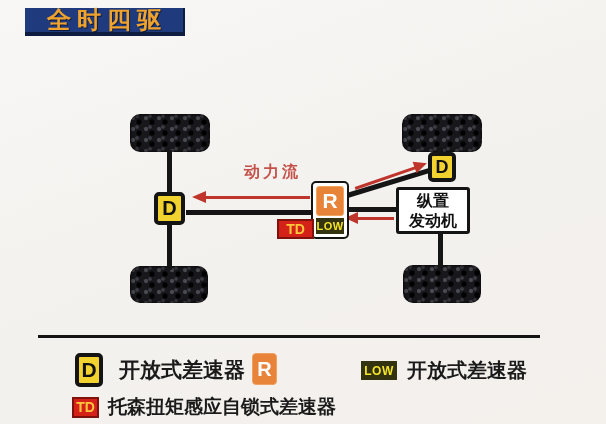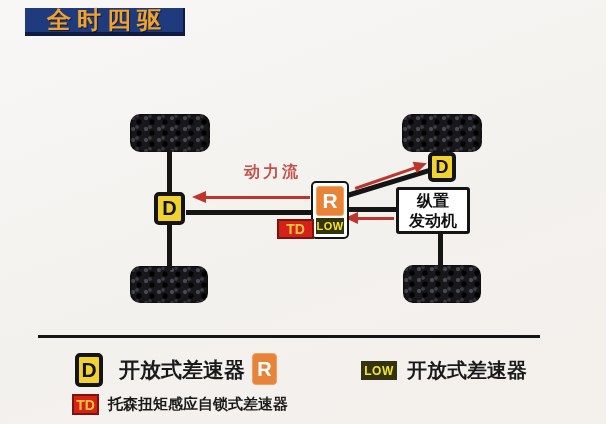--- a/index.html
+++ b/index.html
@@ -109,21 +109,21 @@
   
   .divider { position:absolute; left:38px; top:335px; width:502px; height:3px; background:#141414; }
   .legend-item { position:absolute; display:flex; align-items:center; }
   .legend-label { font-weight:bold; color:#1a1a1a; white-space:nowrap;font-family:Liberation Serif, serif; }
   .li-1 { left:75px;  top:353px; gap:16px; }
   .li-2 { left:252px; top:353px; gap:13px; }
   .li-3 { left:361px; top:357px; gap:10px; }
   .li-4 { left:72px;  top:394px; gap:9px;  }
   .li-1 .legend-label, .li-2 .legend-label { font-size:21px; }
   .li-3 .legend-label { font-size:20px; }
-  .li-4 .legend-label { font-size:15px; }
+  .li-4 .legend-label { font-size:19px; }
   .lg-d {
     width:28px; height:34px; background:#f2d22e; border:4px solid #141414; border-radius:5px;
     display:flex; align-items:center; justify-content:center;
     font-weight:bold; font-size:21px; color:#111;
   }
   .lg-r {
     width:25px; height:32px; background:#e8833a; border:1px solid #f0a05f; border-radius:4px;
     display:flex; align-items:center; justify-content:center;
     font-weight:bold; font-size:20px; color:#fff;
   }

